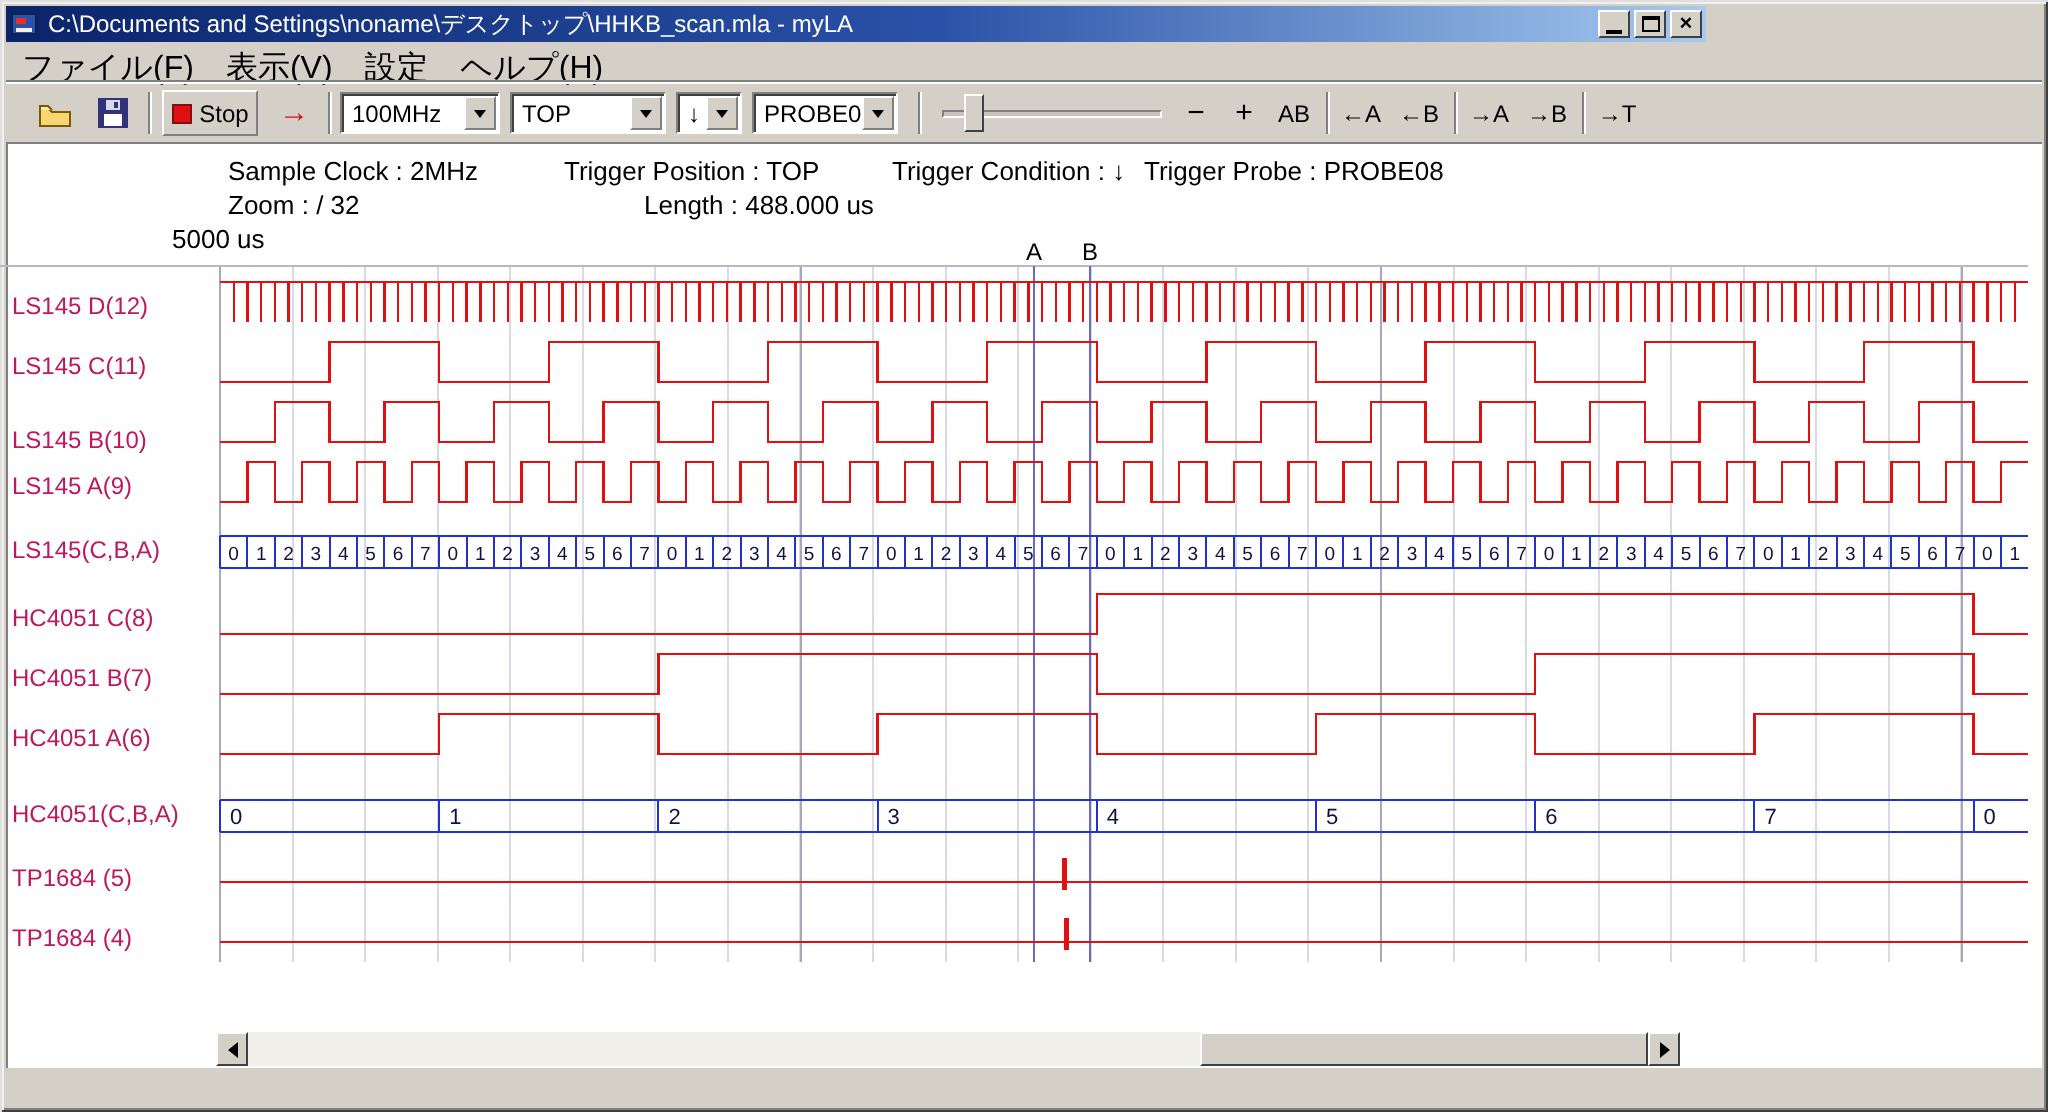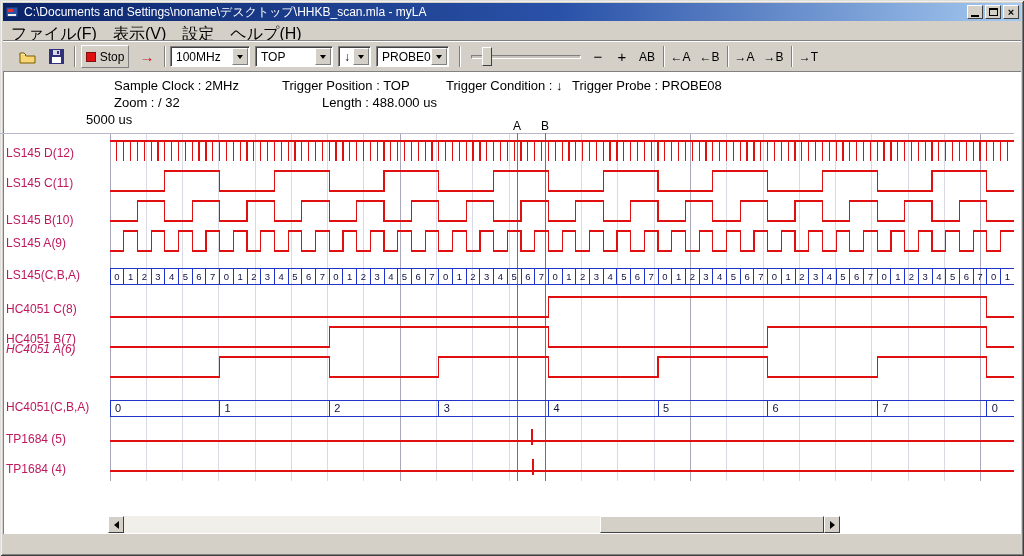--- a/index.html
+++ b/index.html
@@ -2,21 +2,21 @@
 <html><head>
 <meta charset="utf-8">
 <style>
   * { margin:0; padding:0; box-sizing:border-box; }
   html,body { width:1024px; height:556px; overflow:hidden; }
   body { background:#007f7f; font-family:"Liberation Sans", sans-serif; }
   #window { position:absolute; left:0; top:0; width:1024px; height:556px; background:#d4d0c8;
             box-shadow: inset 1px 1px 0 #dfdfdf, inset -1px -1px 0 #404040, inset 2px 2px 0 #f2f0eb, inset -2px -2px 0 #808080; }
 
   
-  .titlebar { position:absolute; left:3px; top:3px; width:1018px; height:18px;
+  .titlebar { position:absolute; left:3px; top:3px; width:850px; height:18px;
               background:linear-gradient(90deg,#0a246a 0%,#2a52a8 55%,#a6caf0 100%);
               display:flex; align-items:center; padding:0 2px; }
   .title-icon { width:15px; height:14px; }
   .title-text { color:#fff; font-size:12px; margin-left:4px; flex:1; white-space:nowrap; overflow:hidden; }
   .tb-btn { width:16px; height:14px; background:#d4d0c8; border:1px solid; border-color:#fff #404040 #404040 #fff;
             margin-left:2px; display:flex; align-items:center; justify-content:center; }
   .glyph-min { width:8px; height:2px; background:#000; margin-top:8px; }
   .glyph-max { width:9px; height:8px; border:1px solid #000; border-top-width:2px; }
   .glyph-close { font-size:11px; font-weight:bold; line-height:12px; }
 
@@ -182,21 +182,21 @@
   <div class="info-text" style="left:282px;top:95px;margin-left:40px;">Length : 488.000 us</div>
   <div class="info-text" style="left:86px;top:112px;">5000 us</div>
 
   <div class="chan-label" style="top:146px;">LS145 D(12)</div>
   <div class="chan-label" style="top:176px;">LS145 C(11)</div>
   <div class="chan-label" style="top:192px;margin-top:21px;">LS145 B(10)</div>
   <div class="chan-label" style="top:236px;">LS145 A(9)</div>
   <div class="chan-label" style="top:268px;">LS145(C,B,A)</div>
   <div class="chan-label" style="top:302px;">HC4051 C(8)</div>
   <div class="chan-label" style="top:332px;">HC4051 B(7)</div>
-  <div class="chan-label" style="top:342px;font-style:italic;">HC4051 A(6)</div>
+  <div class="chan-label" style="top:362px;">HC4051 A(6)</div>
   <div class="chan-label" style="top:400px;">HC4051(C,B,A)</div>
   <div class="chan-label" style="top:432px;">TP1684 (5)</div>
   <div class="chan-label" style="top:462px;">TP1684 (4)</div>
 
   <div class="hscroll">
     <div class="sb-btn" style="left:0;">
         <span class="tri-left"></span>
       </div>
     <div class="sb-thumb"></div>
     <div class="sb-btn" style="left:716px;">

